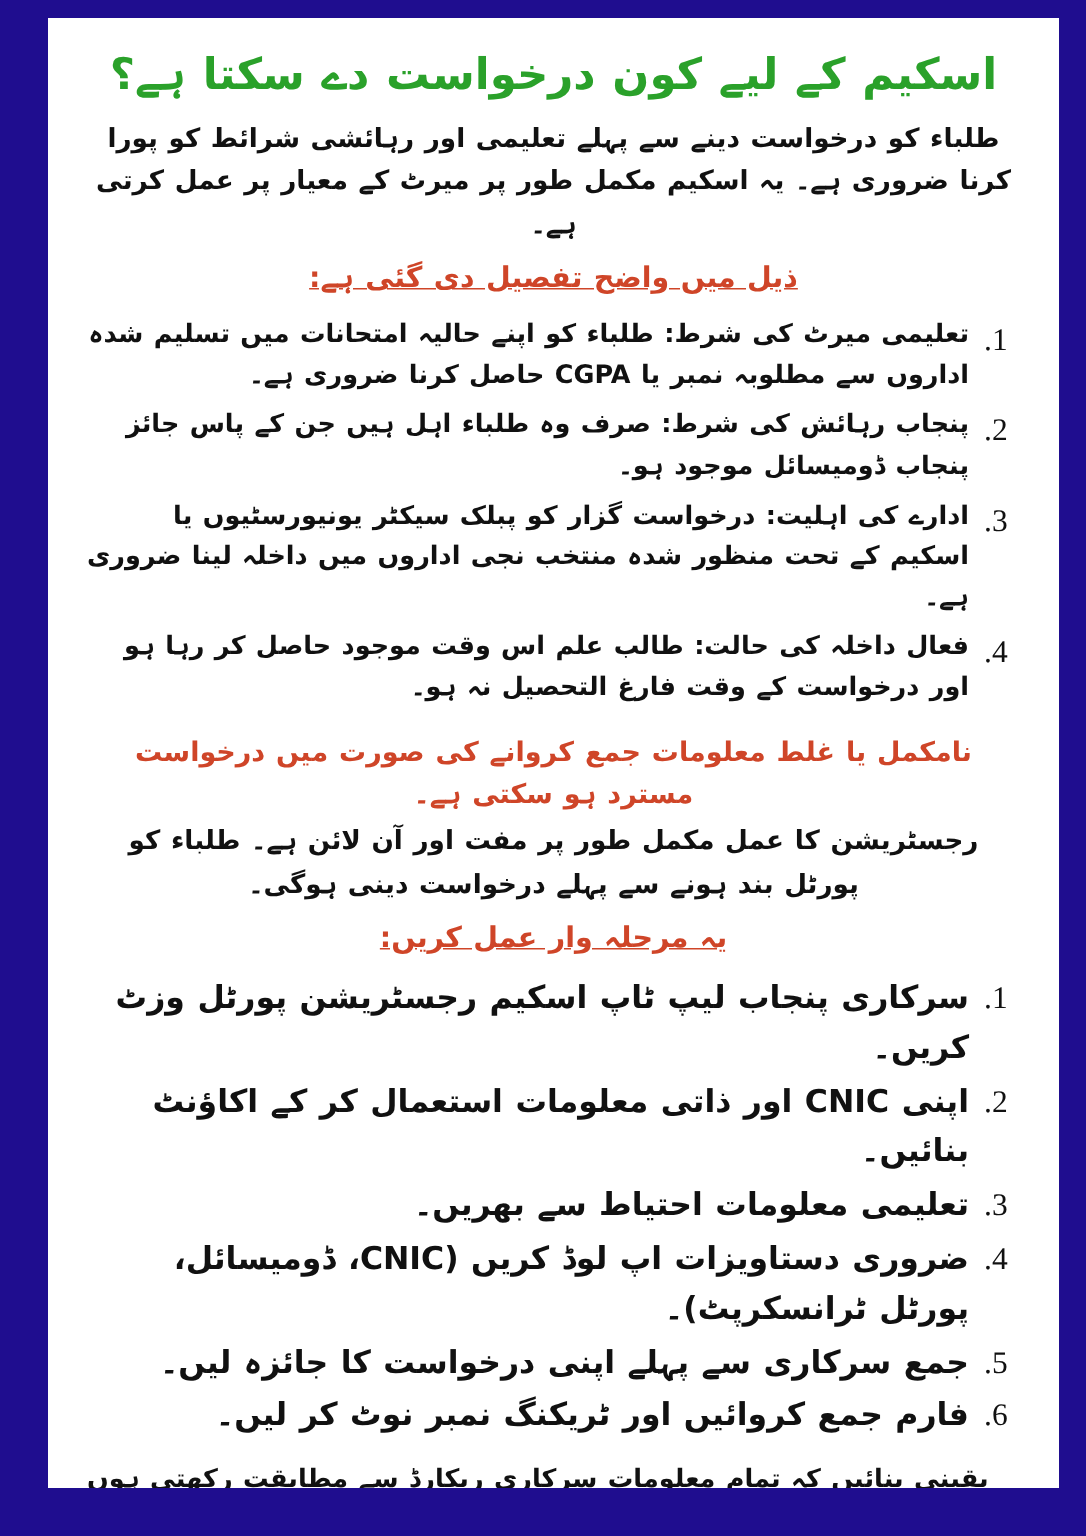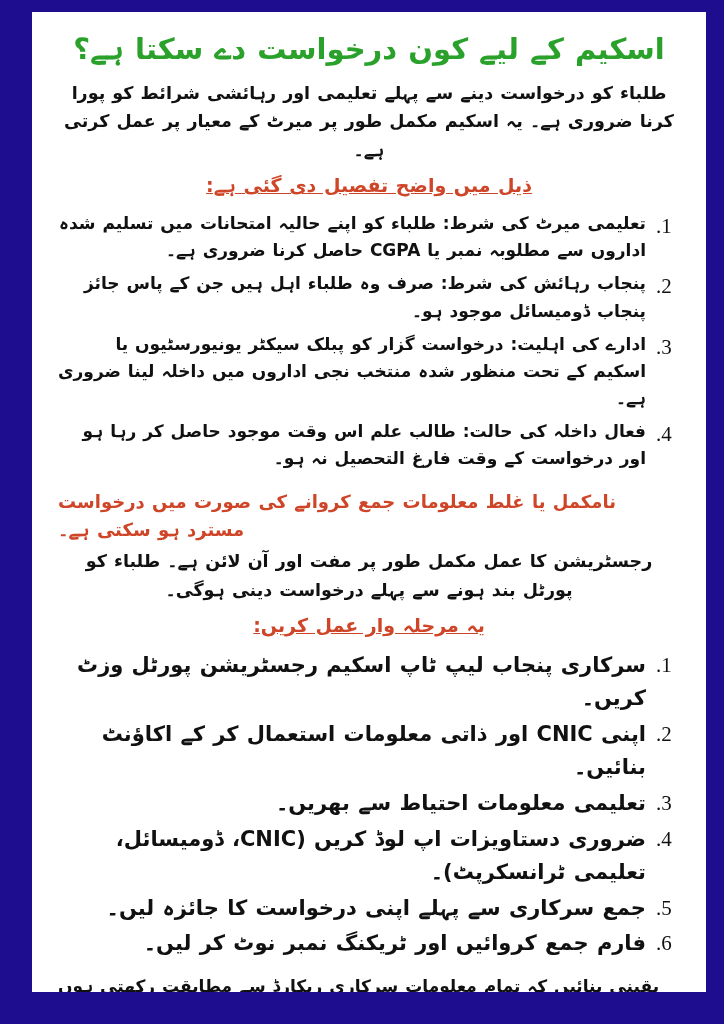--- a/index.html
+++ b/index.html
@@ -70,21 +70,21 @@
     font-weight: 700;
     text-align: center;
     padding: 2px 4px 6px 4px;
     text-decoration: underline;
   }
 
   .accent-para {
     color: #cf4528;
     font-size: 18px;
     font-weight: 600;
-    text-align: left;
+    text-align: center;
     padding: 4px 4px 2px 4px;
     line-height: 1.6;
   }
 
   
   ol.num-list {
     list-style: none;
     padding: 0 2px 0 2px;
     margin: 2px 0 6px 0;
     counter-reset: ulist;
@@ -180,21 +180,21 @@
       <li>
         <span class="li-text urdu">سرکاری پنجاب لیپ ٹاپ اسکیم رجسٹریشن پورٹل وزٹ کریں۔</span>
       </li>
       <li>
         <span class="li-text urdu">اپنی CNIC اور ذاتی معلومات استعمال کر کے اکاؤنٹ بنائیں۔</span>
       </li>
       <li>
         <span class="li-text urdu">تعلیمی معلومات احتیاط سے بھریں۔</span>
       </li>
       <li class="accent">
-        <span class="li-text urdu">ضروری دستاویزات اپ لوڈ کریں (CNIC، ڈومیسائل، تعلیمی ٹرانسکرپٹ)۔</span>
+        <span class="li-text urdu">ضروری دستاویزات اپ لوڈ کریں (CNIC، ڈومیسائل، پورٹل ٹرانسکرپٹ)۔</span>
       </li>
       <li>
         <span class="li-text urdu">جمع سرکاری سے پہلے اپنی درخواست کا جائزہ لیں۔</span>
       </li>
       <li>
         <span class="li-text urdu">فارم جمع کروائیں اور ٹریکنگ نمبر نوٹ کر لیں۔</span>
       </li>
     </ol>
 
     <p class="foot-para urdu">یقینی بنائیں کہ تمام معلومات سرکاری ریکارڈ سے مطابقت رکھتی ہوں تاکہ درخواست مسترد نہ ہو۔</p>

